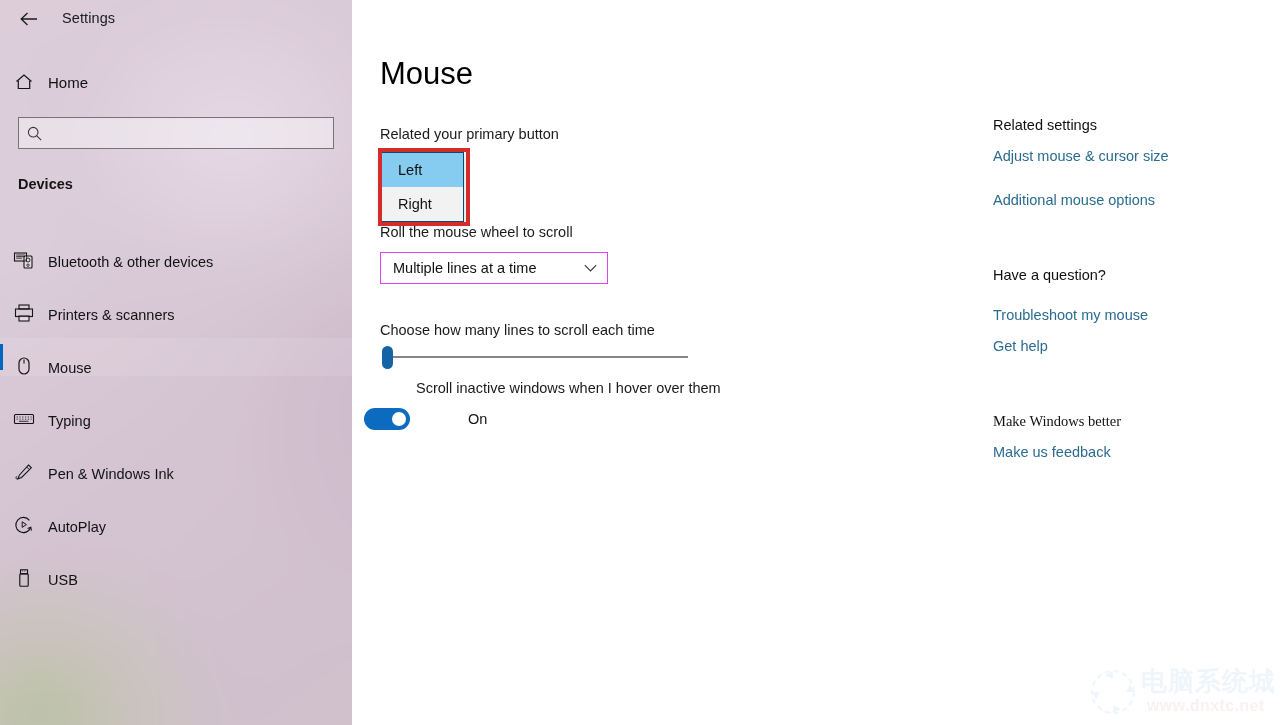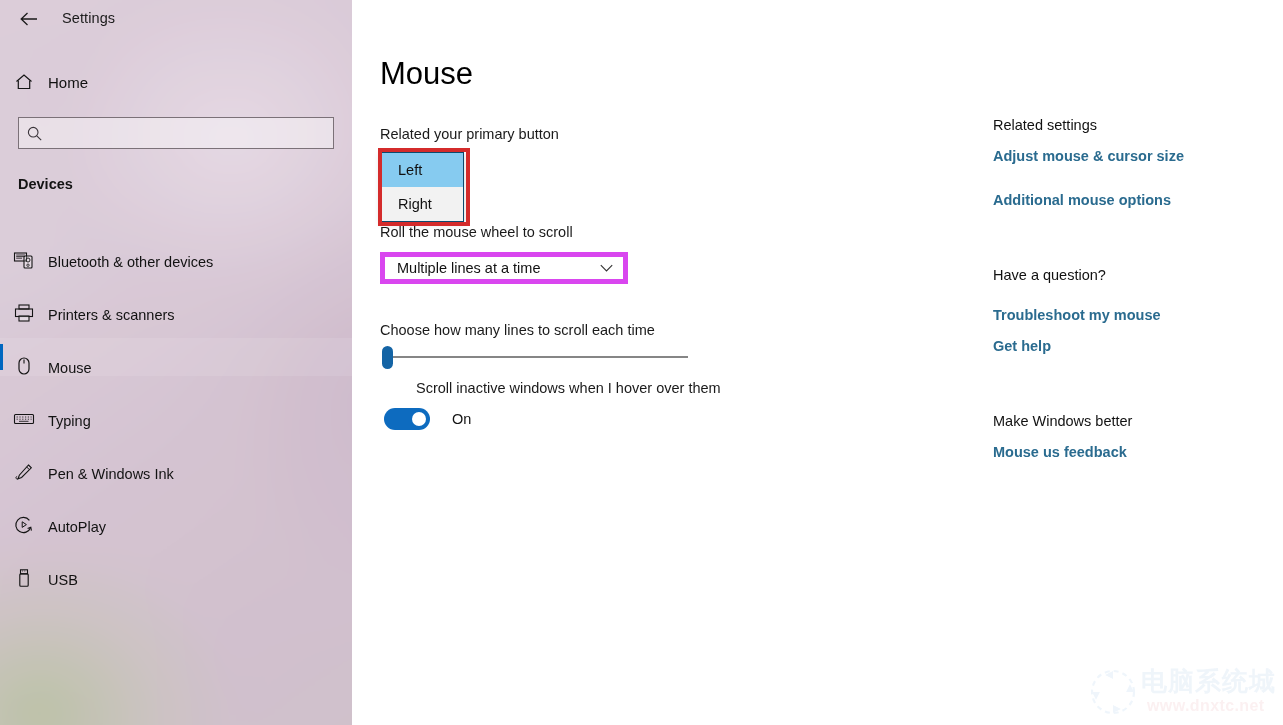--- a/index.html
+++ b/index.html
@@ -149,54 +149,54 @@
     position: absolute; left: 26px; top: 148px;
     width: 92px; height: 78px;
     border: 4px solid #d42b2b;
     z-index: 6;
     pointer-events: none;
   }
 
   
   .combo {
     position: absolute; left: 28px; top: 252px;
-    width: 248px; height: 32px;
-    border: 5px solid #d946ef; background: #fff;
+    width: 228px; height: 32px;
+    border: 1px solid #d946ef; background: #fff;
     display: flex; align-items: center; justify-content: space-between;
     padding: 0 10px 0 12px;
     font-size: 14.5px; color: #111;
     cursor: pointer;
   }
 
   
   .slider { position: absolute; left: 28px; top: 348px; width: 308px; height: 18px; cursor: pointer; }
   .slider .track {
     position: absolute; left: 4px; top: 8px; width: 304px; height: 2px; background: #868686;
   }
   .slider .thumb {
     position: absolute; left: 2px; top: -2px;
     width: 11px; height: 23px; border-radius: 6px; background: #1464a5;
   }
 
   
-  .toggle-row { position: absolute; left: 32px; top: 408px; display: flex; align-items: center; }
+  .toggle-row { position: absolute; left: 12px; top: 408px; display: flex; align-items: center; gap: 36px; }
   .toggle {
     width: 46px; height: 22px; border-radius: 11px; background: #0d6bbf;
     position: relative; cursor: pointer;
   }
   .toggle .knob {
     position: absolute; right: 4px; top: 4px;
     width: 14px; height: 14px; border-radius: 50%; background: #fff;
   }
   .toggle-label { margin-left: 22px; font-size: 14.5px; color: #141414; }
 
   
   .rail { position: absolute; left: 641px; top: 0; width: 290px; }
   .rail h3 { font-size: 14.5px; font-weight: normal; color: #111; }
-  .rail a { font-size: 14.5px; color: #2a6b8f; text-decoration: none; display: block; cursor: pointer; font-weight: bold; }
+  .rail a { font-size: 14.5px; color: #2a6b8f; text-decoration: none; display: block; cursor: pointer; }
   .rail-abs { position: absolute; }
 
   
   .watermark {
     position: absolute; left: 1083px; top: 662px;
     width: 200px; height: 63px;
     pointer-events: none; opacity: 0.9;
   }
   .wm-text {
     position: absolute; left: 58px; top: 2px;
@@ -388,22 +388,22 @@
 
     <div class="rail">
       <h3 class="rail-abs" style="left:0; top:117px;">Related settings</h3>
       <a class="rail-abs" style="left:0; top:148px;">Adjust mouse &amp; cursor size</a>
       <a class="rail-abs" style="left:0; top:192px;">Additional mouse options</a>
 
       <h3 class="rail-abs" style="left:0; top:267px;">Have a question?</h3>
       <a class="rail-abs" style="left:0; top:307px;">Troubleshoot my mouse</a>
       <a class="rail-abs" style="left:0; top:338px;">Get help</a>
 
-      <h3 class="rail-abs" style="left:0; top:413px;">Make Windows better</h3>
-      <a class="rail-abs" style="left:0; top:444px;">Mouse us feedback</a>
+      <h3 class="rail-abs" style="left:0; top:413px;font-family:Liberation Serif, serif;">Make Windows better</h3>
+      <a class="rail-abs" style="left:0; top:444px;">Make us feedback</a>
     </div>
 
   </div>
 
   <div class="watermark">
     <svg width="200" height="63" viewBox="0 0 200 63">
       <circle cx="30" cy="30" r="21" stroke="#eef5fb" stroke-width="2.2" fill="none" stroke-dasharray="5 4"></circle>
       <path d="M22 13 L30 9 L30 17 Z" fill="#eef5fb"></path>
       <path d="M47 22 L51 30 L43 30 Z" fill="#eef5fb"></path>
       <path d="M38 47 L30 51 L30 43 Z" fill="#eef5fb"></path>

